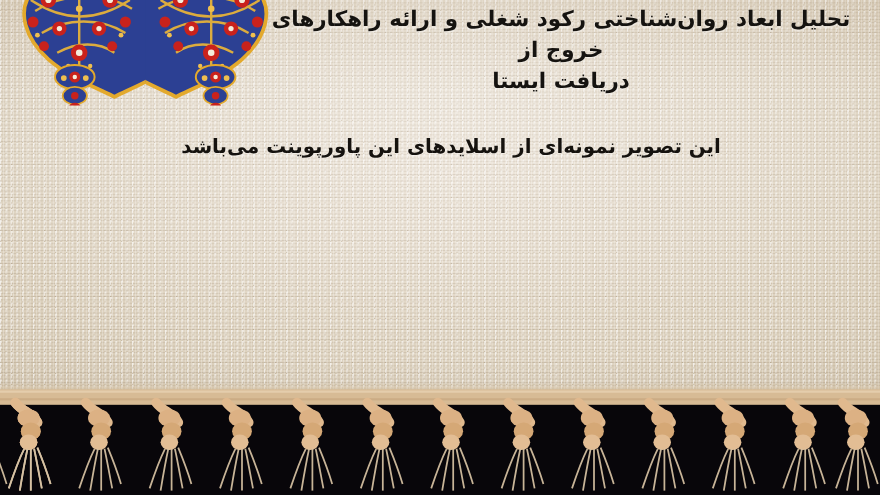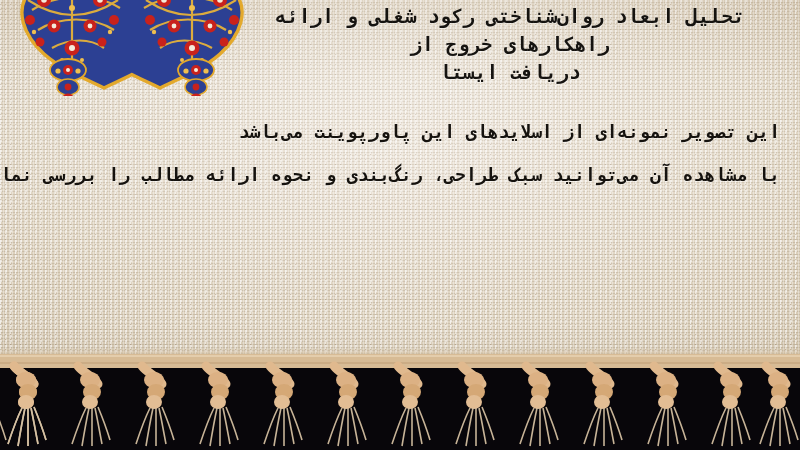--- a/index.html
+++ b/index.html
@@ -5,21 +5,20 @@
 <style>
   html,body{margin:0;padding:0;}
   body{
     width:800px;height:450px;overflow:hidden;
     font-family:"DejaVu Sans","Liberation Sans",sans-serif;
     background:#000;
   }
   #slide{
     position:relative;width:800px;height:450px;overflow:hidden;
     background-color:#15803d;
-    font-family:Liberation Mono, monospace;
   }
 
   
   .canvas-bg{
     position:absolute;inset:0;
     background-color:#ded3c0;
     background-image:
       linear-gradient(115deg, rgba(255,255,255,.55) 0 2px, rgba(0,0,0,0) 2px 4px),
       linear-gradient(65deg, rgba(120,98,70,.22) 0 1px, rgba(0,0,0,0) 1px 4px),
       repeating-linear-gradient(90deg, rgba(255,255,255,.34) 0 1px, rgba(0,0,0,0) 1px 3px),
@@ -54,21 +53,21 @@
   
   .title{
     position:absolute;top:4px;left:230px;width:560px;
     text-align:center;direction:rtl;
     font-size:19.5px;line-height:28px;font-weight:bold;
     color:#151310;letter-spacing:.1px;
     text-shadow:0 1px 0 rgba(255,255,255,.35);
   }
   .body-block{
     position:absolute;top:112px;left:40px;width:740px;
-    text-align:right;direction:rtl;
+    text-align:center;direction:rtl;
   }
   .body-line{
     font-size:18px;line-height:43px;color:#15120e;font-weight:bold;
     white-space:nowrap;letter-spacing:.1px;
     text-shadow:0 1px 0 rgba(255,255,255,.30);
   }
 </style>
 </head>
 <body>
 
@@ -216,21 +215,20 @@
     </svg>
   </div>
 
   <div class="title">
     <div>تحلیل ابعاد روان‌شناختی رکود شغلی و ارائه راهکارهای خروج از</div>
     <div>دریافت ایستا</div>
   </div>
 
   <div class="body-block">
     <div class="body-line">این تصویر نمونه‌ای از اسلایدهای این پاورپوینت می‌باشد</div>
-    <div class="body-line">با مشاهده آن می‌توانید سبک طراحی، رنگ‌بندی و نحوه ارائه مطالب را بررسی نمایید</div>
   </div>
 
   <div class="fringe-band"></div>
   <div class="fringe-top-edge"></div>
 
   <svg class="fringe-svg" viewBox="0 0 800 110" preserveAspectRatio="none">
     <defs>
       <linearGradient id="thread" x1="0" y1="0" x2="0" y2="1">
         <parameter name="stop" offset="0%" stop-color="#efd3ac"></parameter>
       </linearGradient>

